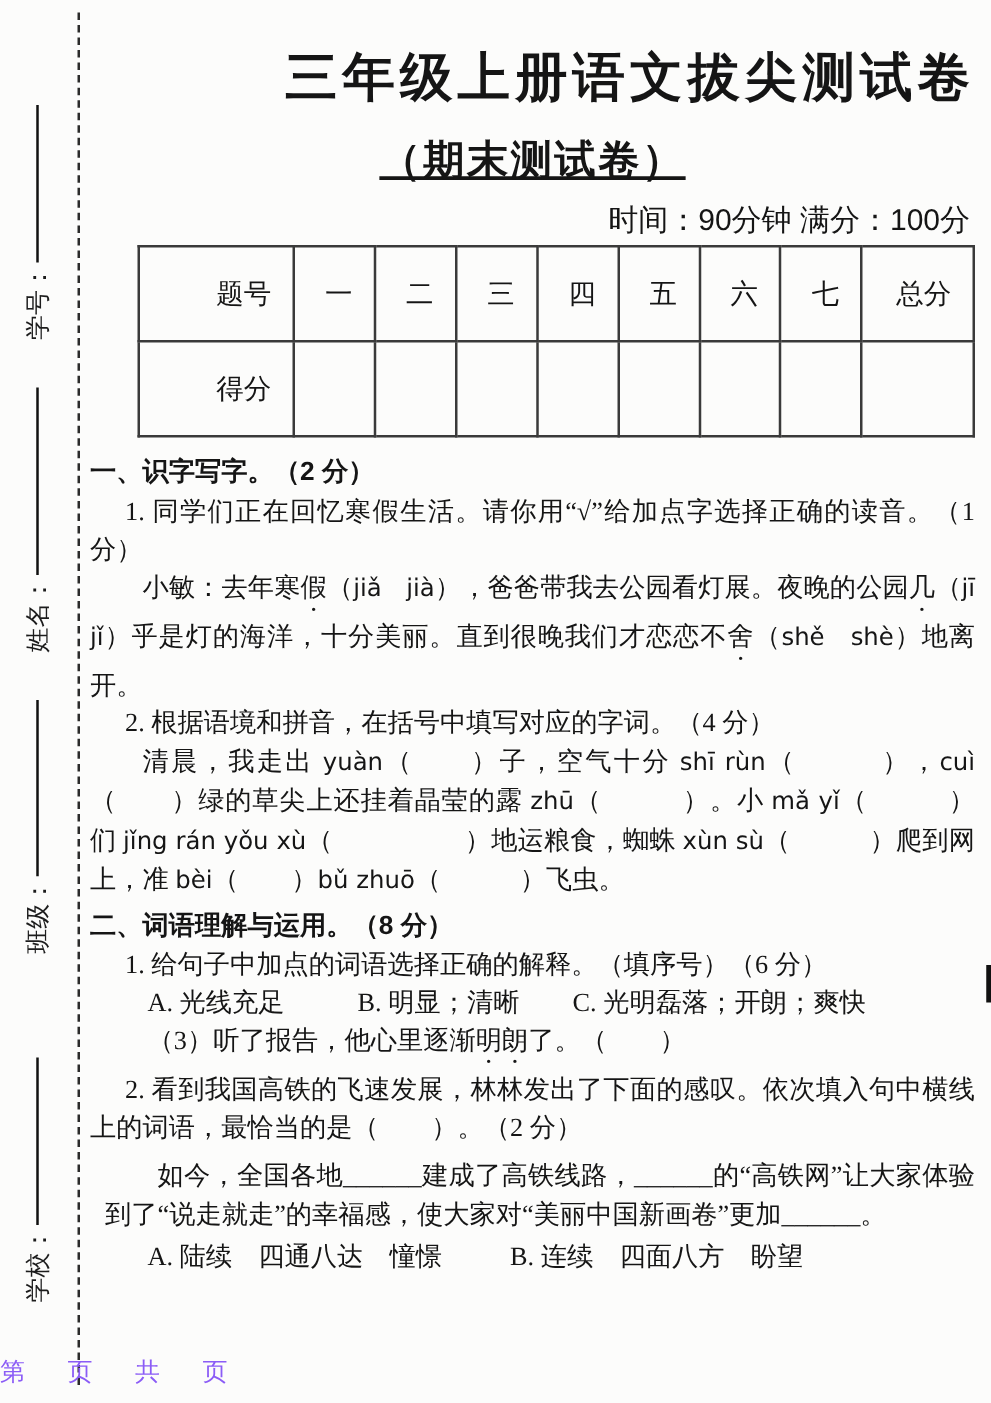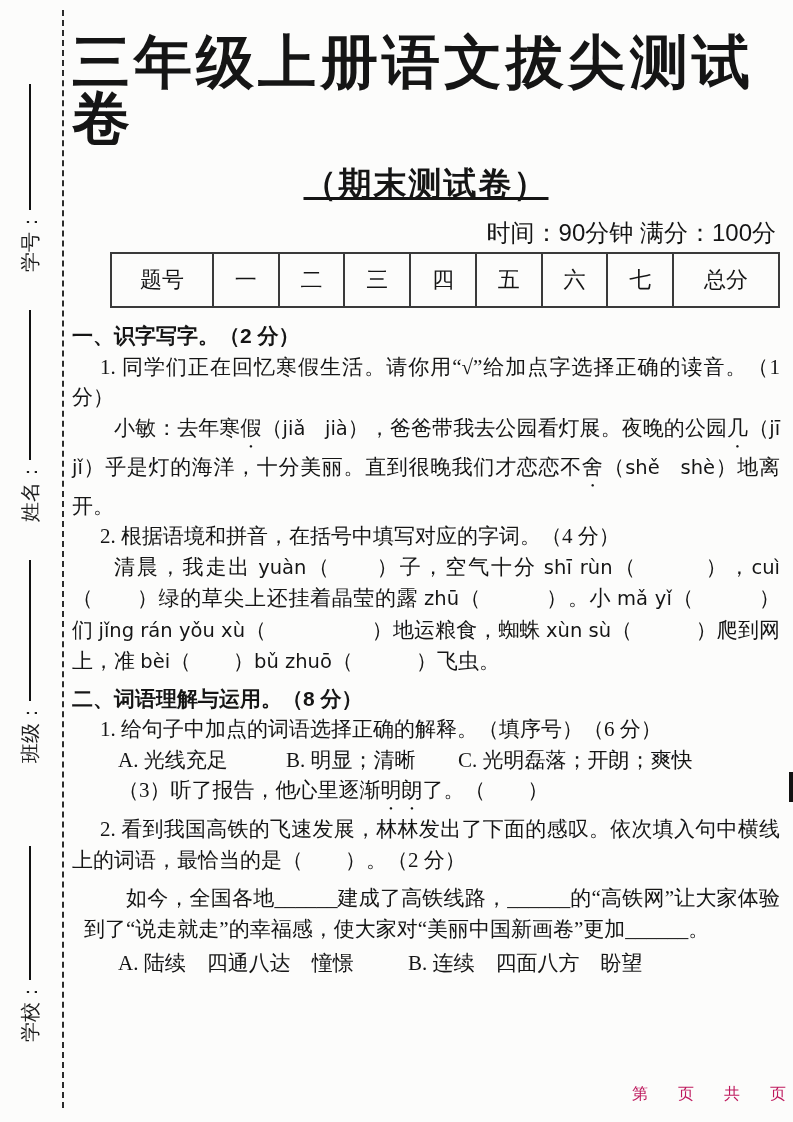--- a/index.html
+++ b/index.html
@@ -17,38 +17,38 @@
   .sgroup{
     position:absolute;left:14px;height:32px;display:flex;align-items:center;
     transform:rotate(-90deg);transform-origin:0 0;
     font-family:"Liberation Sans",sans-serif;font-size:20px;color:#1c1c1c;
     white-space:nowrap;
   }
   .sgroup .wline{flex:1;height:0;border-bottom:2px solid #111;margin-left:2px;}
   
   .content{position:absolute;left:72px;top:26px;width:708px;}
   h1.title{
-    margin:8px 0 0 0;text-align:left;font-size:58px;line-height:56px;
+    margin:8px 0 0 0;text-align:right;font-size:42px;line-height:56px;
     font-family:"Liberation Sans",sans-serif;font-weight:bold;letter-spacing:4px;
   }
   h2.subtitle{
     margin:16px 0 0 0;text-align:center;font-size:33px;line-height:44px;
     font-family:"Liberation Sans",sans-serif;font-weight:bold;letter-spacing:2px;text-decoration:underline;
   }
   .info{
     margin-top:14px;text-align:right;font-size:24px;line-height:26px;
     font-family:"Liberation Sans",sans-serif;padding-right:4px;
   }
   table.score{
     margin-top:6px;margin-left:38px;width:670px;border-collapse:collapse;
     font-family:"Liberation Sans",sans-serif;font-size:22px;
   }
   table.score td{
-    border:2px solid #3a3a3a;height:40px;text-align:center;vertical-align:middle;
-    padding:6px;
+    border:2px solid #3a3a3a;height:40px;text-align:right;vertical-align:middle;
+    padding:17px;
   }
   table.score td.c0{width:88px;}
   
   .content p{
     margin:0;font-size:21px;line-height:30.5px;text-align:justify;
   }
   p.h{
     font-family:"Liberation Sans",sans-serif;font-weight:bold;margin-top:13px;
   }
   p.h2h{margin-top:6px;}
@@ -60,23 +60,23 @@
   .py{font-family:"DejaVu Sans","Liberation Sans",sans-serif;font-size:19.5px;}
   .dot{
     -webkit-text-emphasis:filled dot;text-emphasis:filled dot;
     -webkit-text-emphasis-position:under;text-emphasis-position:under right;
   }
   .w1{display:inline-block;width:168px;}
   .w2{display:inline-block;width:172px;}
   .w3{display:inline-block;width:290px;}
   
   .footer{
-    position:absolute;left:0;top:1084px;width:100%;text-align:right;
-    font-size:16px;letter-spacing:7px;font-family:"Liberation Sans",sans-serif;
-    color:#be185d;
+    position:absolute;left:0;top:1084px;width:100%;text-align:left;
+    font-size:20px;letter-spacing:7px;font-family:"Liberation Sans",sans-serif;
+    color:#8b5cf6;
   }
   .artifact{position:absolute;right:0;top:772px;width:4px;height:30px;background:#111;}
 </style>
 </head>
 <body>
 
 <div class="page">
 
   <div class="dashline"></div>
 
@@ -109,20 +109,31 @@
         <td class="c0">题号</td>
         <td>一</td>
         <td>二</td>
         <td>三</td>
         <td>四</td>
         <td>五</td>
         <td>六</td>
         <td>七</td>
         <td>总分</td>
       </tr>
+      <tr>
+        <td class="c0">得分</td>
+        <td></td>
+        <td></td>
+        <td></td>
+        <td></td>
+        <td></td>
+        <td></td>
+        <td></td>
+        <td></td>
+      </tr>
     </tbody>
       </table>
 
     <p class="h">一、识字写字。（2 分）</p>
     <p class="item">1. 同学们正在回忆寒假生活。请你用“√”给加点字选择正确的读音。（1 分）</p>
     <p class="para"><span>小敏：去年寒</span><span class="dot">假</span><span>（</span><span class="py">jiǎ　jià</span><span>），爸爸带我去公园看灯展。夜晚的公园</span><span class="dot">几</span><span>（</span><span class="py">jī　jǐ</span><span>）乎是灯的海洋，十分美丽。直到很晚我们才恋恋不</span><span class="dot">舍</span><span>（</span><span class="py">shě　shè</span><span>）地离开。</span></p>
     <p class="item">2. 根据语境和拼音，在括号中填写对应的字词。（4 分）</p>
     <p class="para"><span>清晨，我走出 </span><span class="py">yuàn</span><span>（　　）子，空气十分 </span><span class="py">shī rùn</span><span>（　　　），</span><span class="py">cuì</span><span>（　　）绿的草尖上还挂着晶莹的露 </span><span class="py">zhū</span><span>（　　　）。小 </span><span class="py">mǎ yǐ</span><span>（　　　）们 </span><span class="py">jǐng rán yǒu xù</span><span>（　　　　　）地运粮食，蜘蛛 </span><span class="py">xùn sù</span><span>（　　　）爬到网上，准 </span><span class="py">bèi</span><span>（　　）</span><span class="py">bǔ zhuō</span><span>（　　　）飞虫。</span></p>
 
     <p class="h h2h">二、词语理解与运用。（8 分）</p>

